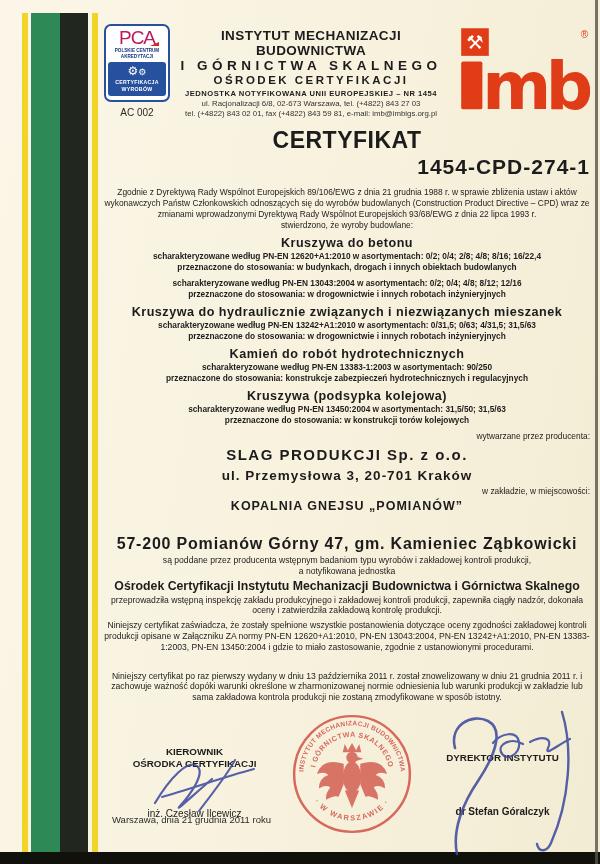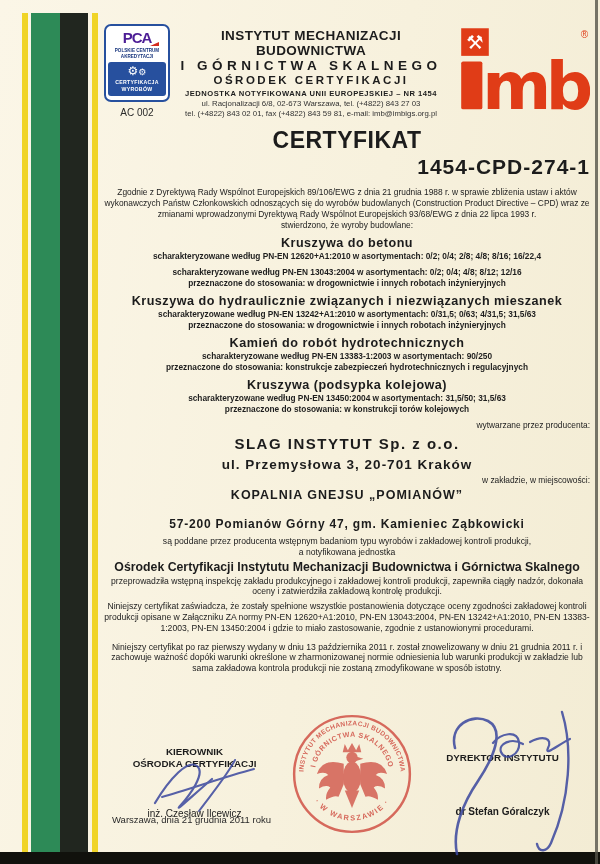--- a/index.html
+++ b/index.html
@@ -16,21 +16,21 @@
   .stripe.y2{left:92px;width:6px;background:#f0d427;}
   .photo-bottom{position:absolute;left:0;right:0;bottom:0;height:12px;background:#11110c;}
   .photo-right{position:absolute;top:0;bottom:0;right:2px;width:3px;background:#55544a;opacity:.8;}
 
   .content{position:absolute;left:104px;top:0;width:486px;}
 
   
   .header{display:flex;align-items:flex-start;margin-top:24px;}
   .pca-col{width:66px;text-align:center;flex:0 0 auto;}
   .pca-badge{width:58px;margin:0 auto;background:#fff;border:2px solid #27509e;border-radius:7px;padding:3px 2px 4px;}
-  .pca-acronym{font-weight:bold;font-size:15px;color:#4c1d95;letter-spacing:-1px;line-height:18px;position:relative;}
+  .pca-acronym{font-weight:normal;font-size:19px;color:#be185d;letter-spacing:-1px;line-height:18px;position:relative;}
   .pca-acronym .red-wedge{position:absolute;right:7px;bottom:1px;width:0;height:0;
     border-left:9px solid transparent;border-bottom:4px solid #d42a1e;}
   .pca-org{font-size:4.6px;font-weight:bold;color:#15337c;line-height:5.6px;margin-top:1px;}
   .pca-certbox{margin-top:3px;background:#27509e;border-radius:3px;color:#fff;padding:3px 0 4px;}
   .pca-gears{font-size:12px;line-height:13px;color:#fff;}
   .pca-certbox .lbl{font-size:5.2px;font-weight:bold;line-height:6.4px;letter-spacing:.3px;}
   .ac-code{font-size:10px;margin-top:5px;color:#2a2a2a;}
   .inst-col{flex:1;text-align:center;padding-top:4px;}
   .inst-l1{font-size:13.5px;font-weight:bold;letter-spacing:.4px;line-height:15px;}
   .inst-l2{font-size:13.5px;font-weight:bold;letter-spacing:4.5px;line-height:15px;}
@@ -52,28 +52,28 @@
   .product{text-align:center;margin-top:5px;}
   .product-name{font-size:12.6px;font-weight:bold;letter-spacing:.5px;line-height:15px;white-space:nowrap;}
   .product-spec,.product-use{font-size:8.3px;font-weight:bold;line-height:11px;color:#1e1e1e;}
 
   
   .producer{text-align:center;}
   .small-note{font-size:8.4px;line-height:11px;margin-top:5px;color:#222;text-align:right;}
   .producer-name{font-size:15px;font-weight:bold;letter-spacing:1.5px;line-height:19px;margin-top:3px;}
   .producer-addr{font-size:13.5px;font-weight:bold;letter-spacing:1px;line-height:17px;margin-top:3px;}
   .site-name{font-size:12.5px;font-weight:bold;letter-spacing:1px;line-height:15px;margin-top:2px;}
-  .site-addr{font-size:12px;font-weight:bold;letter-spacing:.8px;line-height:15px;margin-top:14px;}
+  .site-addr{font-size:16px;font-weight:bold;letter-spacing:.8px;line-height:15px;margin-top:22px;}
 
   
   .decl{text-align:center;}
   .decl p{margin:0;font-size:8.6px;line-height:10.8px;color:#222;}
   .decl .gap{margin-top:4px;}
   .decl .body-name{font-size:12.3px;font-weight:bold;line-height:15px;margin:2px 0 1px;}
-  .decl .p4{margin-top:8px;}
+  .decl .p4{margin-top:18px;}
 
   
   .sig-block{position:absolute;text-align:center;}
   .sig-left{left:112px;top:746px;width:165px;}
   .sig-right{left:420px;top:752px;width:165px;}
   .sig-title{font-size:9.8px;font-weight:bold;line-height:12px;}
   .sig-name-left{font-size:10px;font-weight:normal;margin-top:38px;}
   .sig-name-right{font-size:10px;font-weight:bold;margin-top:42px;}
   .date-line{position:absolute;left:112px;top:814px;font-size:9.5px;color:#2a2a2a;}
 
@@ -141,20 +141,21 @@
 
     <div class="intro">
       <div>Zgodnie z Dyrektywą Rady Wspólnot Europejskich 89/106/EWG z dnia 21 grudnia 1988 r. w sprawie zbliżenia ustaw i aktów wykonawczych Państw Członkowskich odnoszących się do wyrobów budowlanych (Construction Product Directive – CPD) wraz ze zmianami wprowadzonymi Dyrektywą Rady Wspólnot Europejskich 93/68/EWG z dnia 22 lipca 1993 r.</div>
       <div class="statement">stwierdzono, że wyroby budowlane:</div>
     </div>
 
     <div>
       <div class="product">
         <div class="product-name">Kruszywa do betonu</div>
         <div class="product-spec">scharakteryzowane według PN-EN 12620+A1:2010 w asortymentach: 0/2; 0/4; 2/8; 4/8; 8/16; 16/22,4</div>
+        <div class="product-use">przeznaczone do stosowania: w budynkach, drogach i innych obiektach budowlanych</div>
       </div>
       <div class="product">
         <div class="product-spec">scharakteryzowane według PN-EN 13043:2004 w asortymentach: 0/2; 0/4; 4/8; 8/12; 12/16</div>
         <div class="product-use">przeznaczone do stosowania: w drogownictwie i innych robotach inżynieryjnych</div>
       </div>
       <div class="product">
         <div class="product-name">Kruszywa do hydraulicznie związanych i niezwiązanych mieszanek</div>
         <div class="product-spec">scharakteryzowane według PN-EN 13242+A1:2010 w asortymentach: 0/31,5; 0/63; 4/31,5; 31,5/63</div>
         <div class="product-use">przeznaczone do stosowania: w drogownictwie i innych robotach inżynieryjnych</div>
       </div>
@@ -165,21 +166,21 @@
       </div>
       <div class="product">
         <div class="product-name">Kruszywa (podsypka kolejowa)</div>
         <div class="product-spec">scharakteryzowane według PN-EN 13450:2004 w asortymentach: 31,5/50; 31,5/63</div>
         <div class="product-use">przeznaczone do stosowania: w konstrukcji torów kolejowych</div>
       </div>
     </div>
 
     <div class="producer">
       <div class="small-note">wytwarzane przez producenta:</div>
-      <div class="producer-name">SLAG INSTYTUT  Sp. z o.o.</div>
+      <div class="producer-name">SLAG PRODUKCJI  Sp. z o.o.</div>
       <div class="producer-addr">ul. Przemysłowa 3, 20-701 Kraków</div>
       <div class="small-note" style="margin-top:2px;">w zakładzie, w miejscowości:</div>
       <div class="site-name">KOPALNIA GNEJSU „POMIANÓW”</div>
       <div class="site-addr">57-200 Pomianów Górny 47, gm. Kamieniec Ząbkowicki</div>
     </div>
 
     <div class="decl">
       <p class="gap">są poddane przez producenta wstępnym badaniom typu wyrobów i zakładowej kontroli produkcji,</p>
       <p>a notyfikowana jednostka</p>
       <div class="body-name">Ośrodek Certyfikacji Instytutu Mechanizacji Budownictwa i Górnictwa Skalnego</div>

